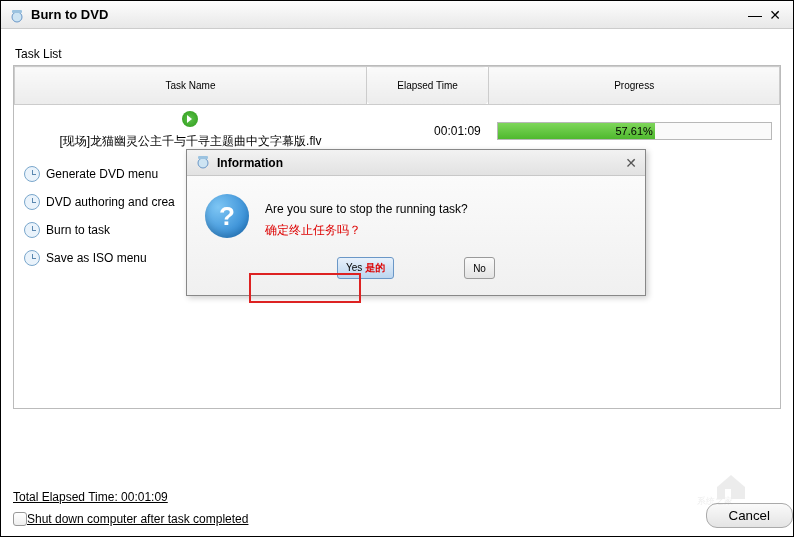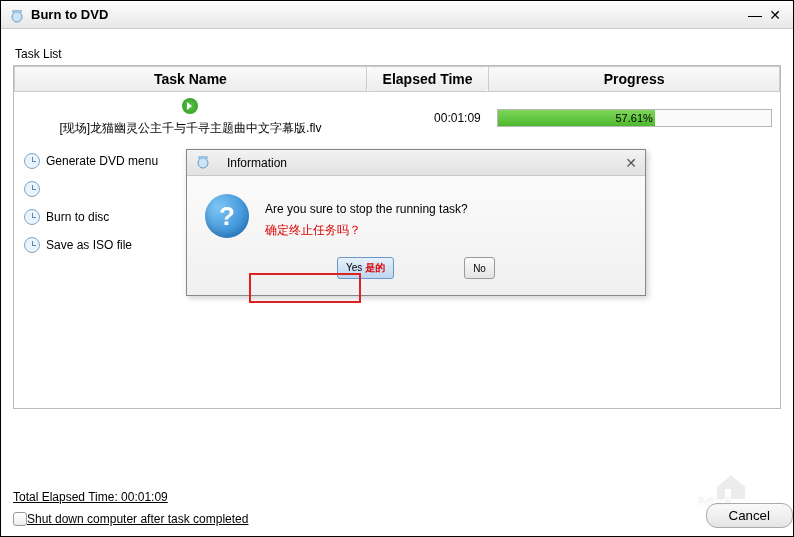--- a/index.html
+++ b/index.html
@@ -5,40 +5,40 @@
 * { box-sizing: border-box; margin: 0; padding: 0; }
 body { font-family: Arial, sans-serif; font-size: 12px; background: #fff; width: 794px; height: 537px; overflow: hidden; position: relative; border: 1px solid #000; }
 .titlebar { background: linear-gradient(#fdfdfd, #e8e8e8); border-bottom: 1px solid #ccc; height: 28px; display: flex; align-items: center; padding: 0 8px; }
 .titlebar .app-icon { width: 16px; height: 16px; margin-right: 6px; display: flex; align-items: center; justify-content: center; }
 .titlebar .title { font-weight: bold; font-size: 13px; flex: 1; }
 .titlebar .win-btn { width: 20px; text-align: center; cursor: pointer; font-size: 14px; }
 .content { padding: 10px 12px; }
 .section-label { font-size: 12px; margin: 8px 0 4px 2px; }
 .panel { border: 1px solid #bbb; background: #fff; }
 .task-table { width: 100%; border-collapse: collapse; }
-.task-table th { background: linear-gradient(#fafafa, #ececec); border: 1px solid #ccc; padding: 4px 6px; font-weight: bold; font-size: 14px; }
+.task-table th { background: linear-gradient(#fafafa, #ececec); border: 1px solid #ccc; padding: 13px 6px; font-weight: normal; font-size: 10px; }
 .task-table th.name { width: 46%; }
 .task-table th.time { width: 16%; border-radius: 7px; }
 .task-table th.prog { width: 38%; }
 .task-row td { padding: 6px 8px; border-bottom: 0; }
 .task-row .tname { display: flex; align-items: center; gap: 6px; flex-direction: column; }
 .icon-circle { width: 16px; height: 16px; border-radius: 50%; display: inline-flex; align-items: center; justify-content: center; flex-shrink: 0; }
 .icon-play { background: radial-gradient(#5cc24a, #2e9a1a); position: relative; }
 .icon-play::after { content: ""; position: absolute; left: 5px; top: 4px; border-left: 5px solid #fff; border-top: 4px solid transparent; border-bottom: 4px solid transparent; }
 .icon-clock { border: 1px solid #7aa7cc; background: #eaf3fb; position: relative; }
 .icon-clock::before { content: ""; position: absolute; left: 7px; top: 3px; width: 1px; height: 5px; background: #5b88b0; }
 .icon-clock::after { content: ""; position: absolute; left: 7px; top: 7px; width: 4px; height: 1px; background: #5b88b0; }
 .progress-outer { border: 1px solid #b8b8b8; height: 18px; width: 100%; position: relative; background: #fafafa; }
 .progress-fill { background: linear-gradient(#7ed65a, #4fb92e); height: 100%; }
 .progress-text { position: absolute; inset: 0; display: flex; align-items: center; justify-content: center; font-size: 11px; }
 .pending-list { padding: 4px 0; }
 .pending-item { display: flex; align-items: center; gap: 6px; padding: 6px 10px; }
 .modal { position: absolute; left: 185px; top: 148px; width: 460px; background: linear-gradient(#fdfdfd, #f0f0f0); border: 1px solid #888; box-shadow: 2px 2px 6px rgba(0,0,0,0.2); }
 .modal-titlebar { background: linear-gradient(#f2f2f2, #e2e2e2); border-bottom: 1px solid #c8c8c8; height: 26px; display: flex; align-items: center; padding: 0 8px; }
-.modal-titlebar .title { font-weight: normal; font-size: 12px; margin-left: 16px; flex: 1; }
+.modal-titlebar .title { font-weight: bold; font-size: 12px; margin-left: 6px; flex: 1; }
 .modal-close { cursor: pointer; font-size: 14px; color: #555; }
 .modal-body { display: flex; padding: 18px 16px 14px 18px; gap: 16px; align-items: flex-start; }
 .q-icon { width: 44px; height: 44px; border-radius: 50%; background: radial-gradient(circle at 30% 30%, #7ec6f4, #1a77c9); display: flex; align-items: center; justify-content: center; color: #fff; font-size: 26px; font-weight: bold; box-shadow: inset 0 -4px 6px rgba(0,0,0,0.15); flex-shrink: 0; }
 .modal-text { padding-top: 8px; }
 .modal-text .sub { color: #d00; margin-top: 6px; }
 .modal-buttons { display: flex; justify-content: center; gap: 70px; padding: 4px 0 16px 0; }
 .btn { padding: 3px 8px; background: linear-gradient(#fafafa, #e4e4e4); border: 1px solid #9a9a9a; border-radius: 3px; cursor: pointer; font-size: 10px; }
 .btn.yes { background: linear-gradient(#e8f1fb, #bcd6ef); border: 1px solid #6a97c7; }
 .yes-red { color: #d00; font-weight: bold; }
 .yes-highlight { position: absolute; border: 2px solid #d22; left: 248px; top: 272px; width: 112px; height: 30px; pointer-events: none; }
@@ -95,28 +95,29 @@
         </tr>
       </tbody>
     </table>
     <div class="pending-list">
       <div class="pending-item">
         <span class="icon-circle icon-clock"></span>
         <span>Generate DVD menu</span>
       </div>
       <div class="pending-item">
         <span class="icon-circle icon-clock"></span>
+        <span>DVD authoring and crea</span>
       </div>
       <div class="pending-item">
         <span class="icon-circle icon-clock"></span>
-        <span>Burn to disc</span>
+        <span>Burn to task</span>
       </div>
       <div class="pending-item">
         <span class="icon-circle icon-clock"></span>
-        <span>Save as ISO file</span>
+        <span>Save as ISO menu</span>
       </div>
     </div>
     </div>
   </div>
 </div>
 
 <div class="modal">
   <div class="modal-titlebar">
     <span>
       <svg width="16" height="16" viewBox="0 0 16 16">

